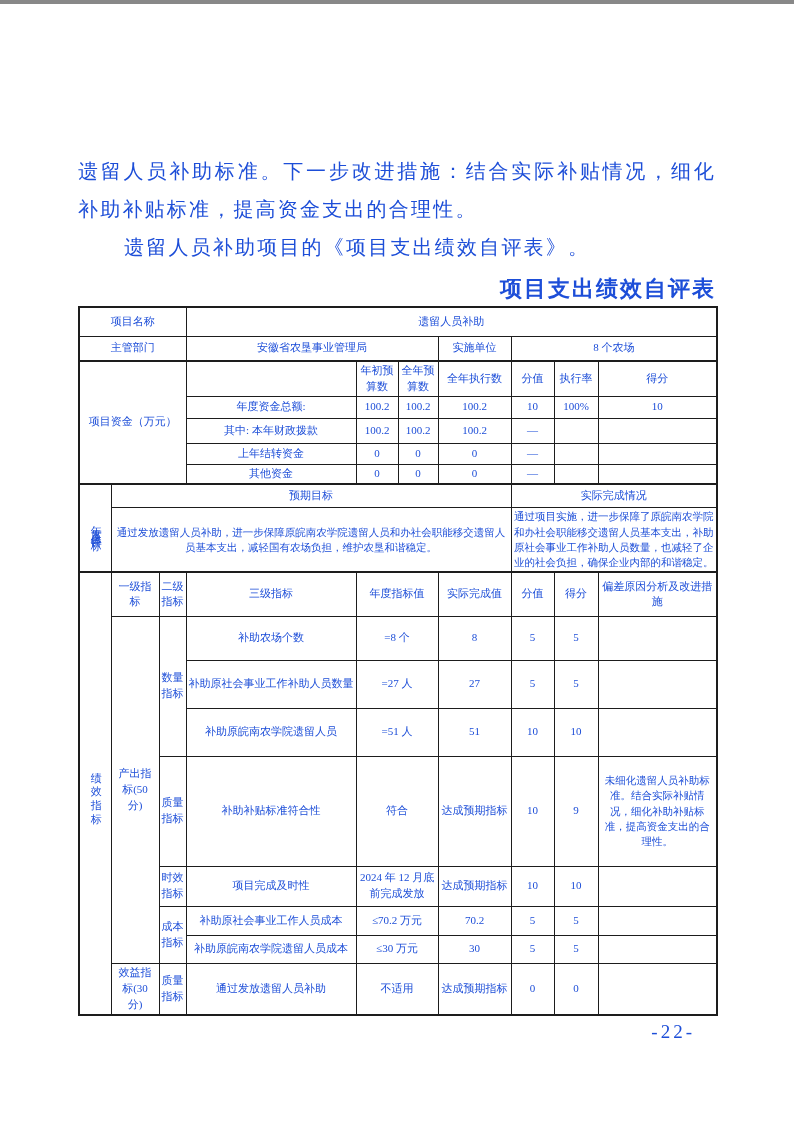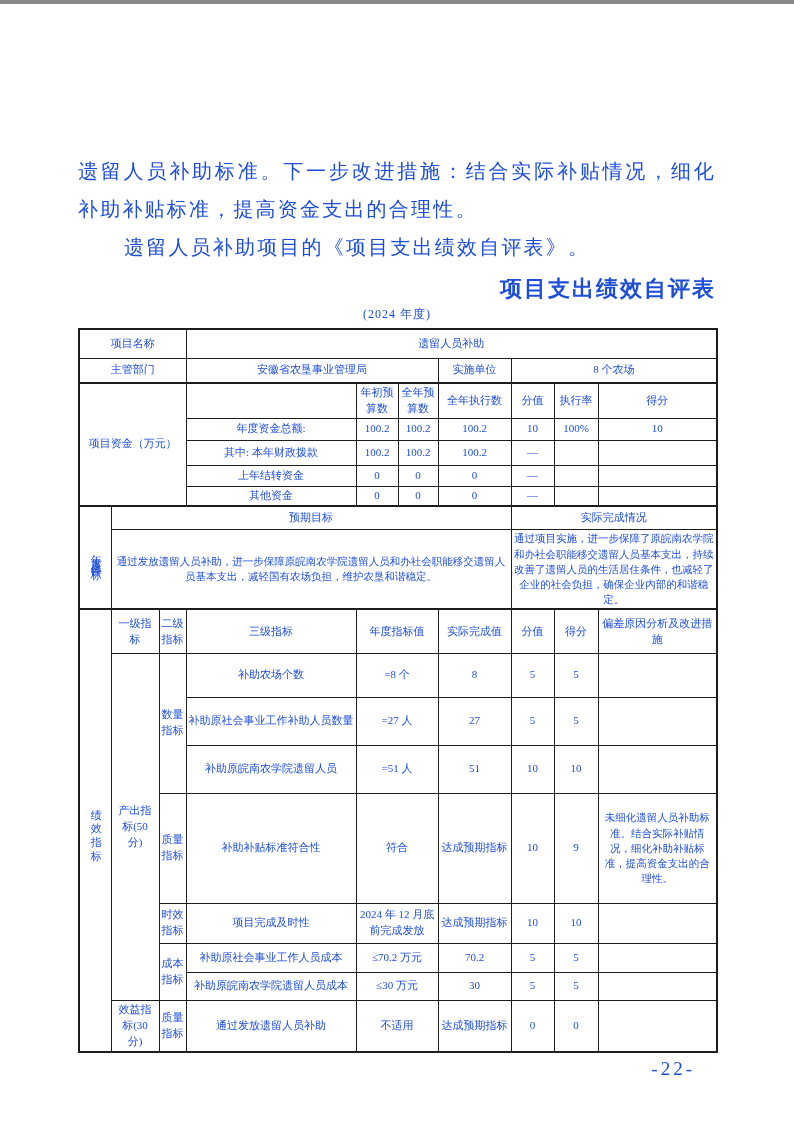--- a/index.html
+++ b/index.html
@@ -46,21 +46,20 @@
 </style>
 </head>
 <body>
 
 <div class="page">
 
   <p class="para">遗留人员补助标准。下一步改进措施：结合实际补贴情况，细化补助补贴标准，提高资金支出的合理性。</p>
   <p class="para indent">遗留人员补助项目的《项目支出绩效自评表》。</p>
 
   <h1 class="doc-title">项目支出绩效自评表</h1>
-  <div class="doc-subtitle">(2024 年度)</div>
 
   <table class="eval">
     <colgroup>
       <col style="width:32px">
         <col style="width:48px">
         <col style="width:27px">
       <col style="width:170px">
         <col style="width:42px">
         <col style="width:40px">
       <col style="width:73px">
@@ -136,21 +135,21 @@
     <tr class="sep" style="height:24px">
       <td rowspan="2" class="vert">
         <span class="vs1">年度总体目标</span>
       </td>
       <td colspan="6">预期目标</td>
       <td colspan="3">实际完成情况</td>
     </tr>
 
     <tr style="height:62px">
       <td colspan="6" class="goal">通过发放遗留人员补助，进一步保障原皖南农学院遗留人员和办社会职能移交遗留人员基本支出，减轻国有农场负担，维护农垦和谐稳定。</td>
-      <td colspan="3" class="goal">通过项目实施，进一步保障了原皖南农学院和办社会职能移交遗留人员基本支出，持续改善了遗留人员的生活居住条件，也减轻了企业的社会负担，确保企业内部的和谐稳定。</td>
+      <td colspan="3" class="goal">通过项目实施，进一步保障了原皖南农学院和办社会职能移交遗留人员基本支出，补助原社会事业工作补助人员数量，也减轻了企业的社会负担，确保企业内部的和谐稳定。</td>
     </tr>
 
     <tr class="sep" style="height:44px">
       <td rowspan="9" class="vert">
         <span class="vs2">绩效指标</span>
       </td>
       <td>一级指标</td>
       <td>二级指标</td>
       <td>三级指标</td>
       <td colspan="2">年度指标值</td>

